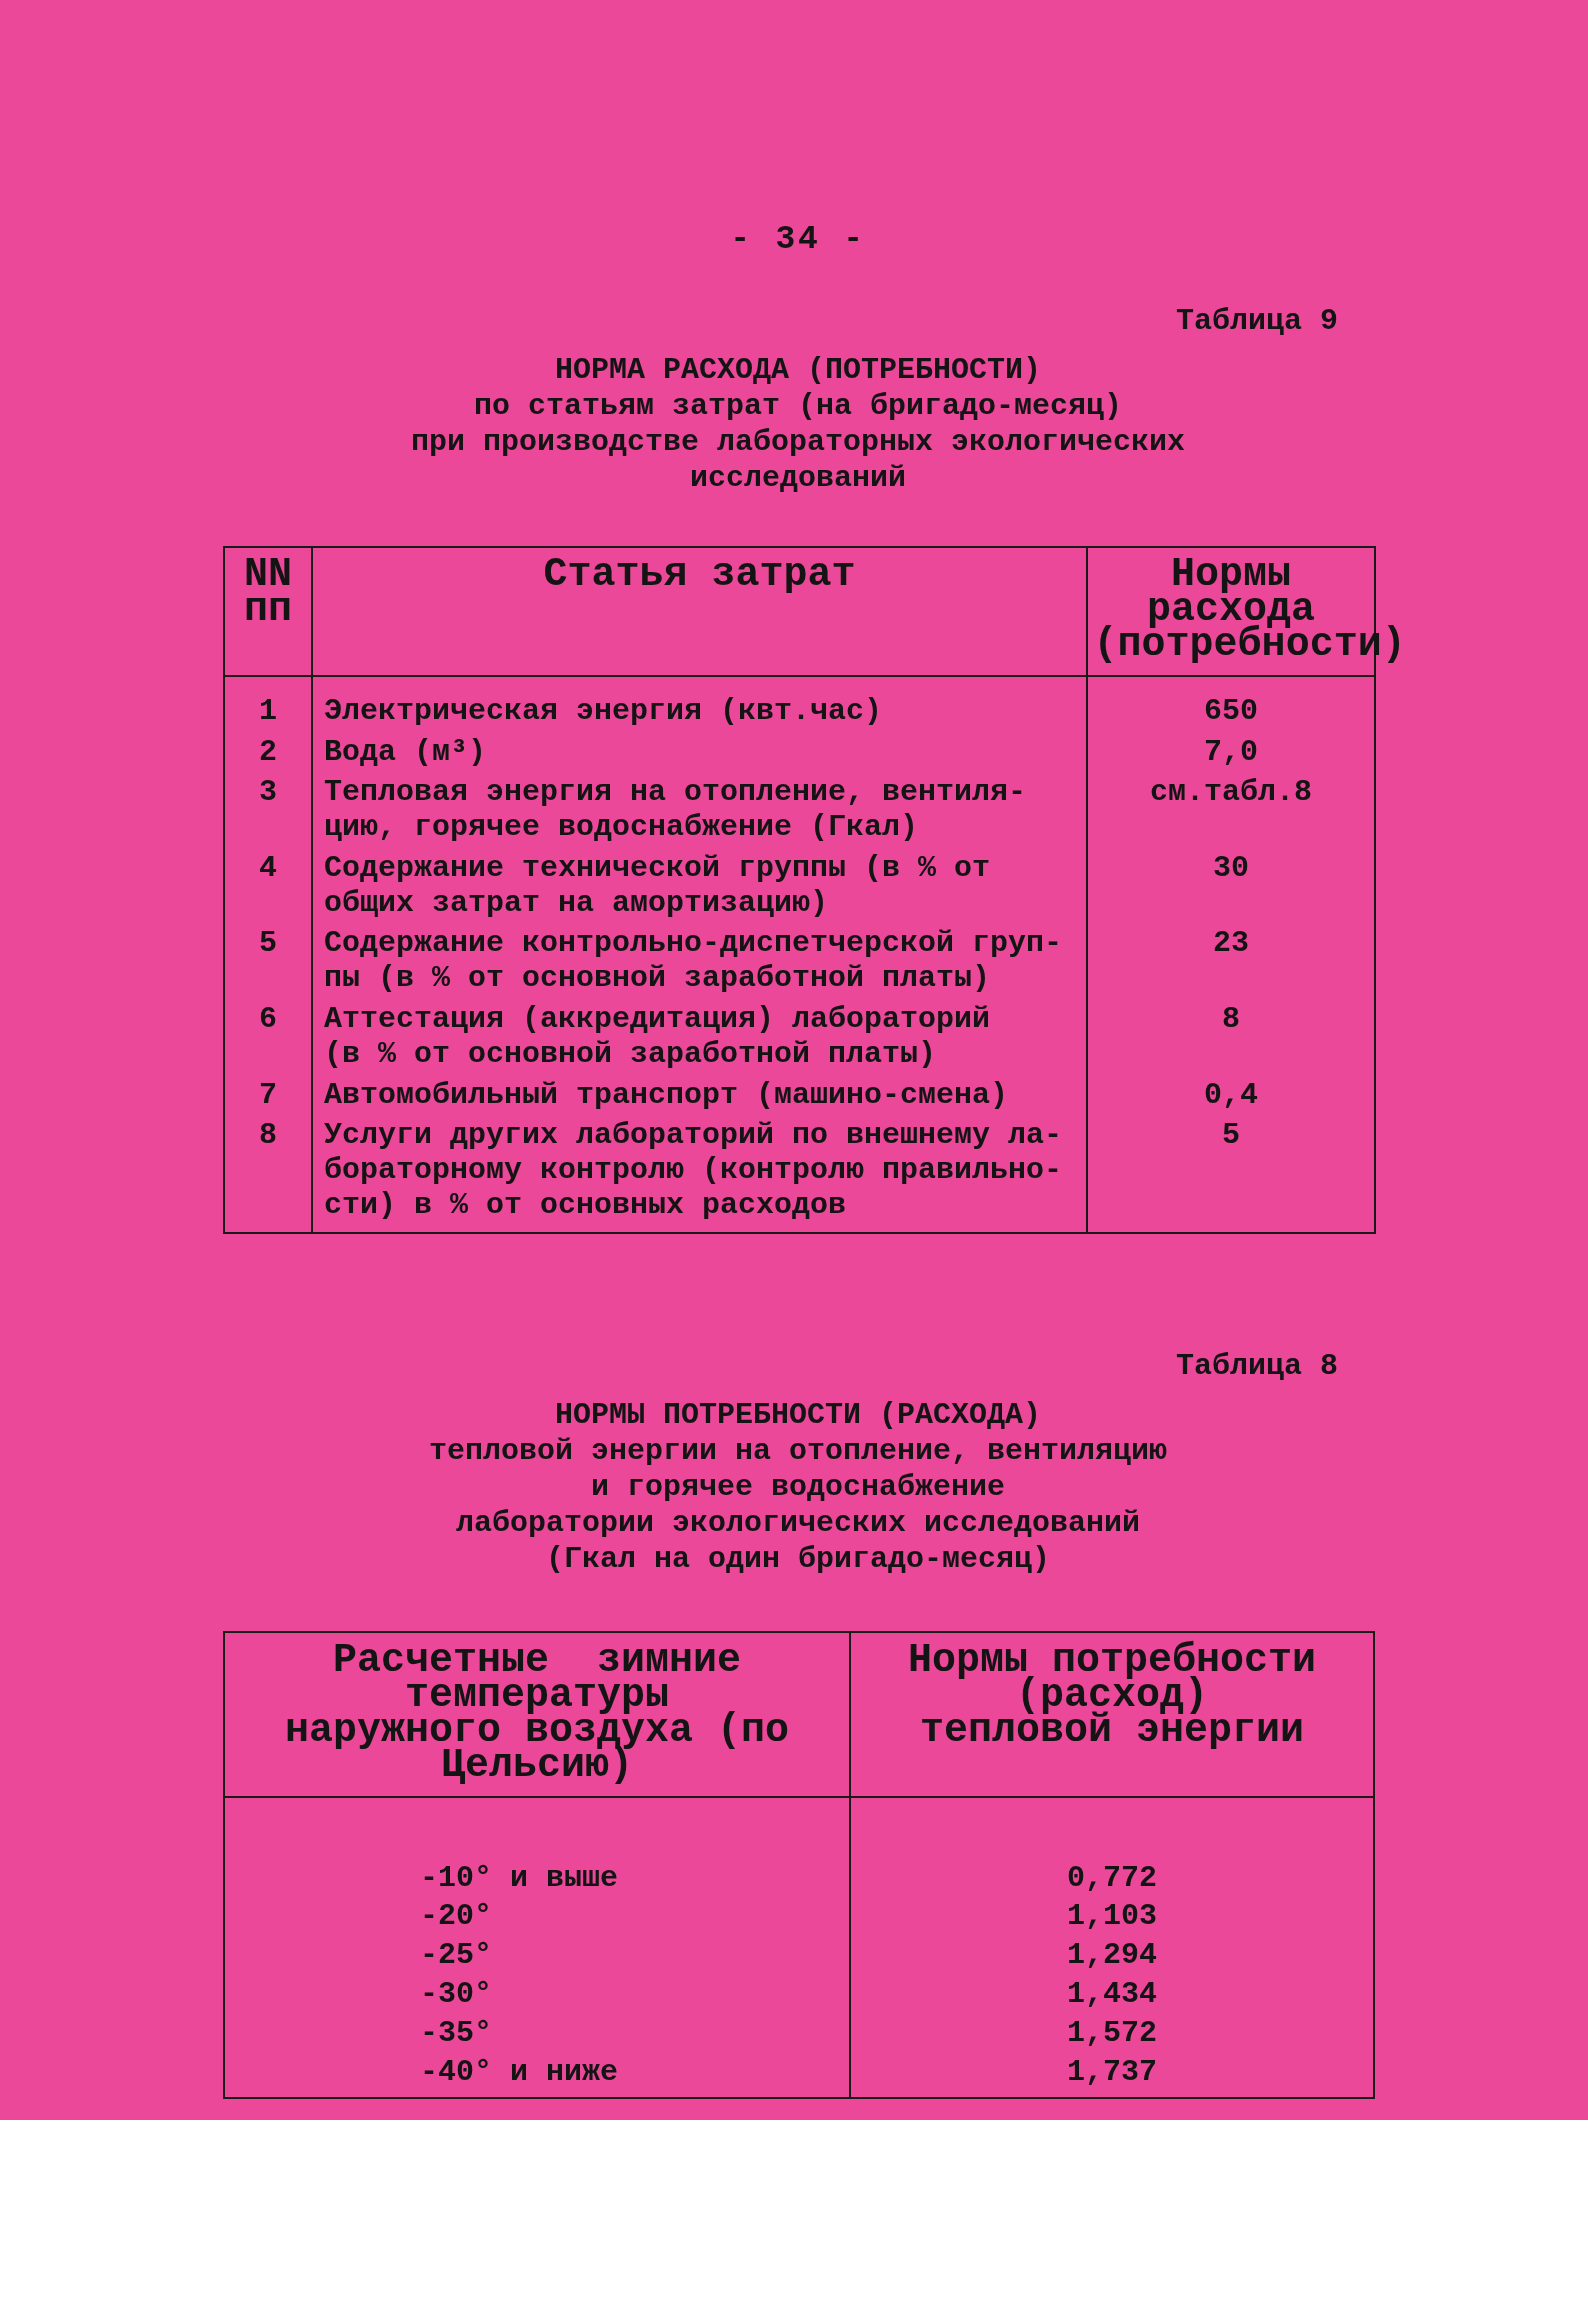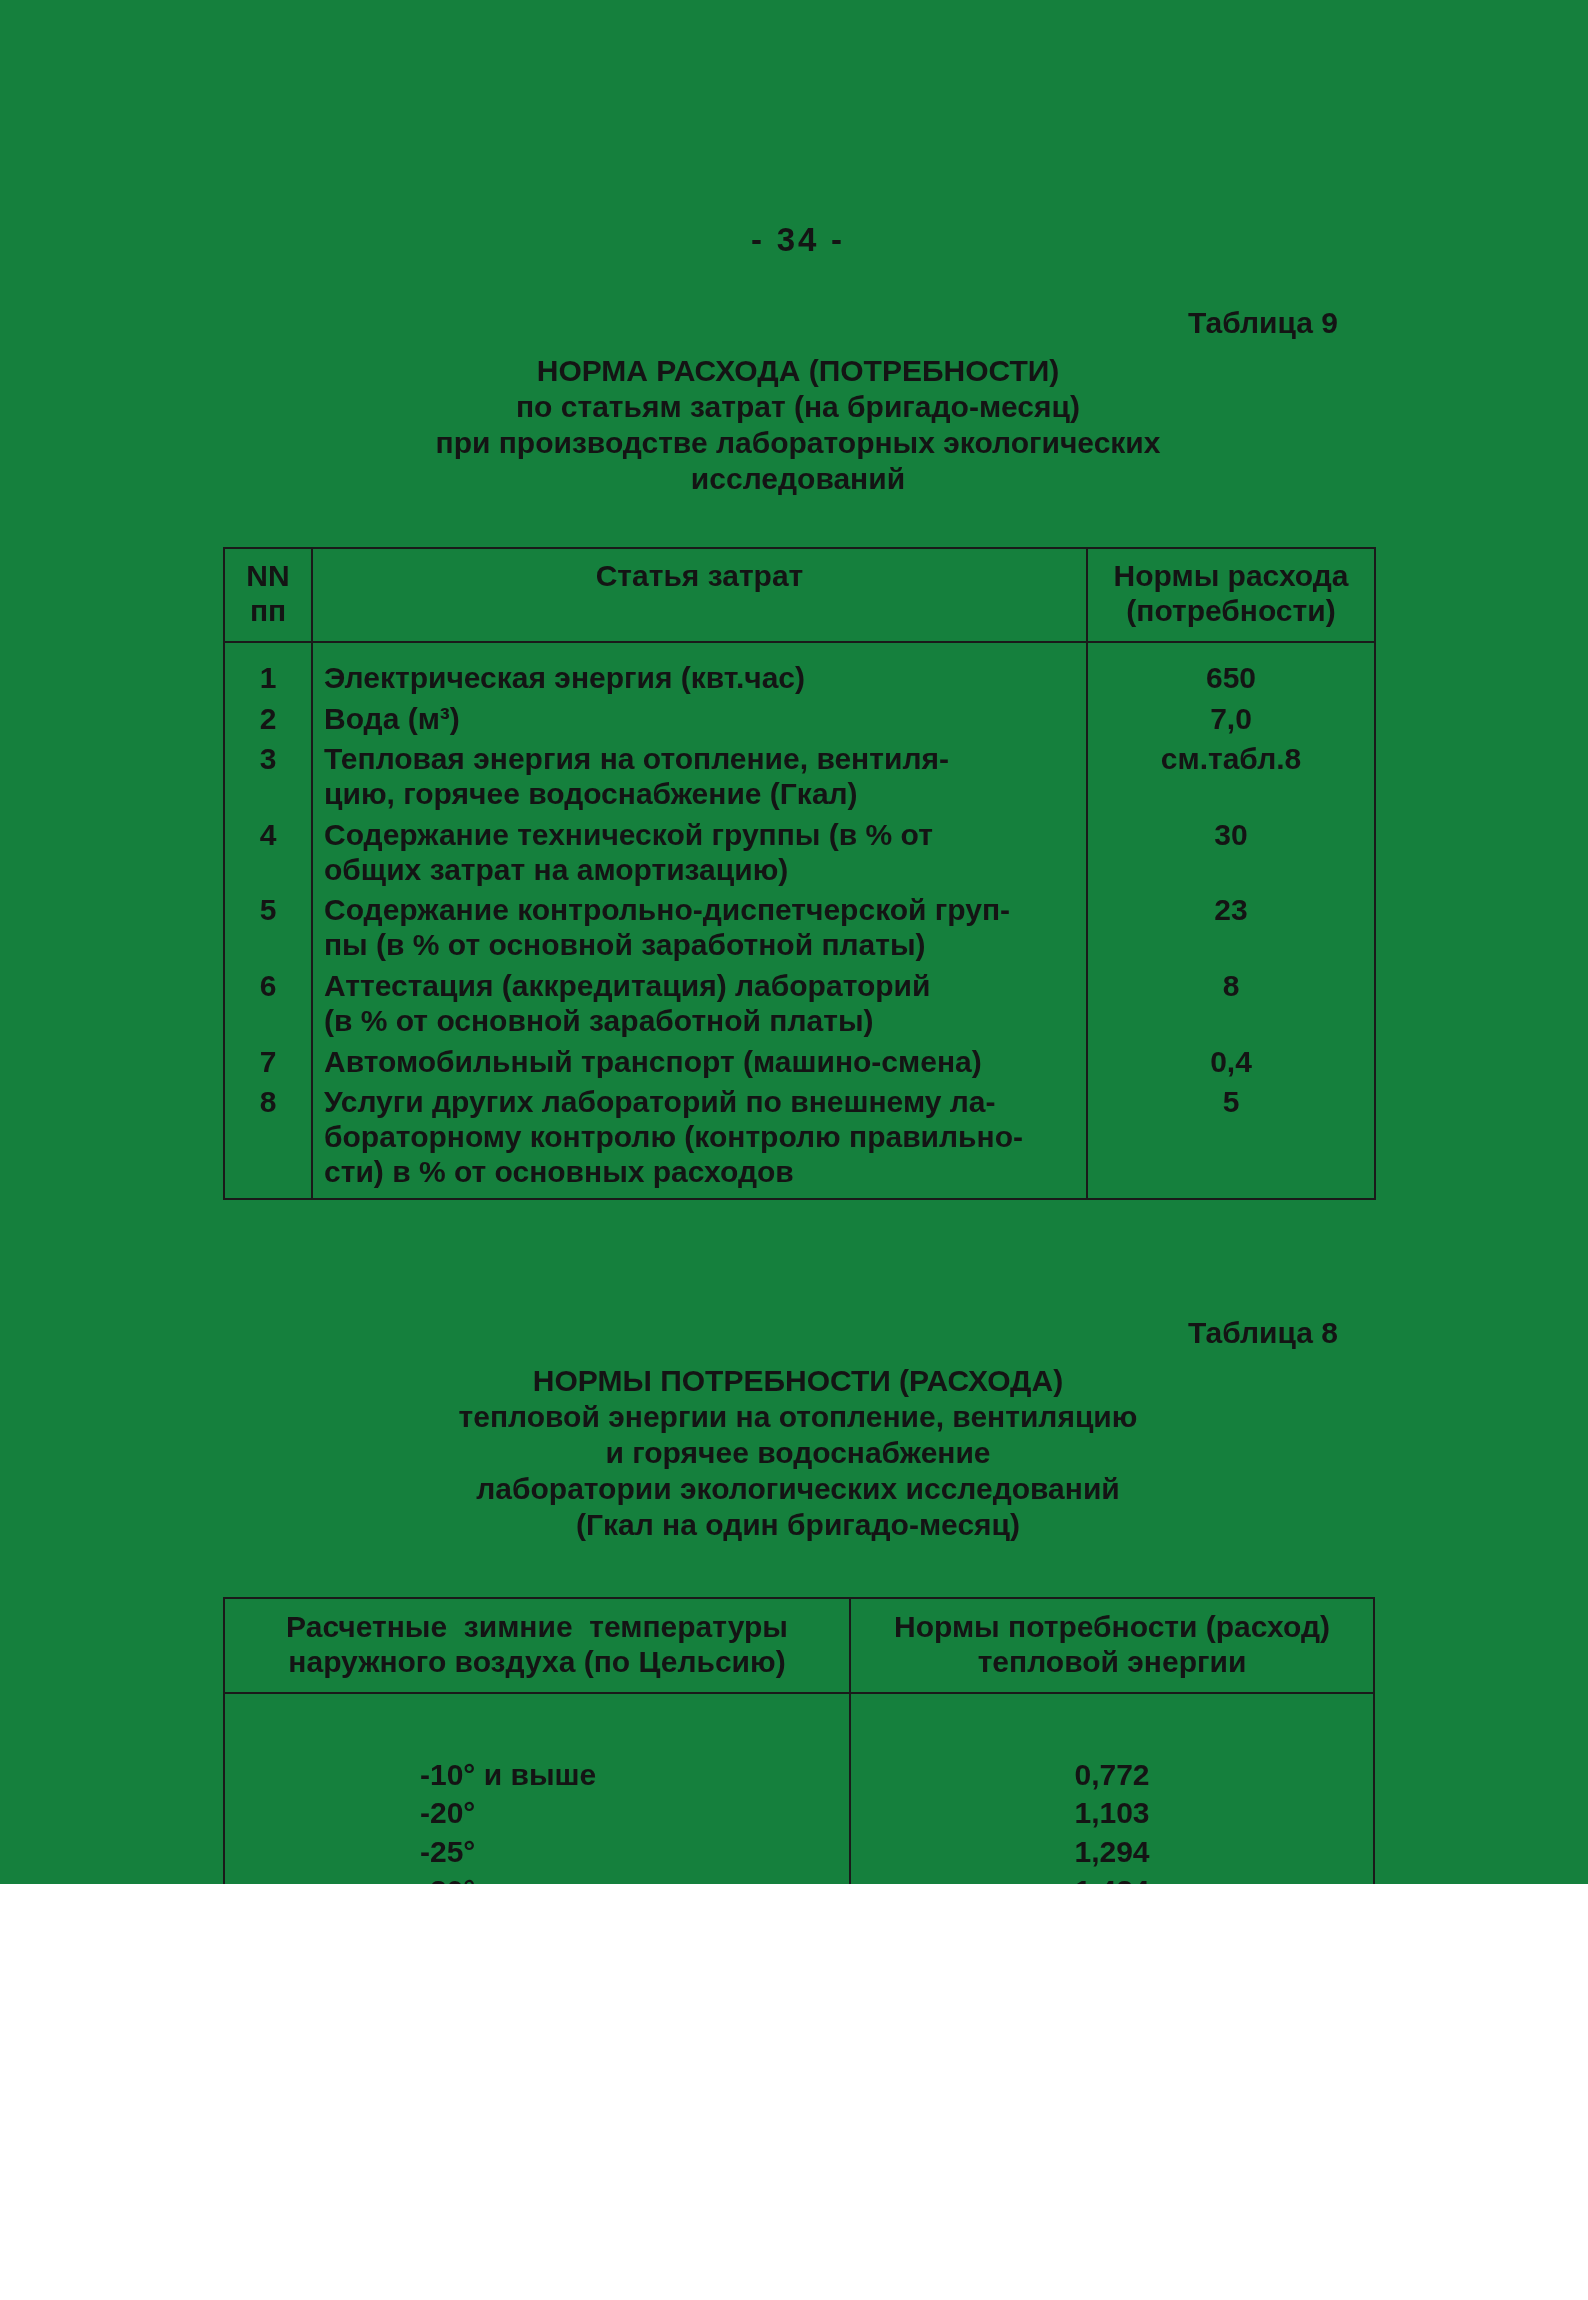--- a/index.html
+++ b/index.html
@@ -1,22 +1,22 @@
 <!DOCTYPE html>
 <html style="font-size:15px"><head>
 <meta charset="utf-8">
 <style>
   html, body { margin: 0; padding: 0; background: #ffffff; }
   .page {
     position: relative;
     width: 1589px;
-    height: 1884px;
-    background: #15803d;
+    height: 2120px;
+    background: #ec4899;
     color: #141414;
-    font-family: Liberation Sans, sans-serif;
+    font-family: Liberation Mono, monospace;
     font-weight: 700;
     overflow: hidden;
   }
   .content {
     position: absolute;
     left: 223px;
     top: 0;
     width: 1150px;
   }
   .page-number {
@@ -55,21 +55,21 @@
     border-left: 2.8px solid #1a1a1a;
     border-right: 2.8px solid #1a1a1a;
     vertical-align: top;
     font-weight: 700;
   }
   thead th {
     border-bottom: 2.8px solid #1a1a1a;
     text-align: center;
     white-space: pre-wrap;
     padding: 9.3px 5.6px 13px 5.6px;
-    font-size: 30px;
+    font-size: 40px;
   }
   
   .t7 .col-n   { width: 88px; }
   .t7 .col-itm { width: 775px; }
   .t7 .col-val { width: 288px; }
   .t7 td.c-n   { text-align: center; padding: 2.8px 0; }
   .t7 td.c-itm { text-align: left; padding: 2.8px 7.4px 2.8px 11px; white-space: pre-line; }
   .t7 td.c-val { text-align: center; padding: 2.8px 0; }
   .t7 tbody tr:first-child td { padding-top: 16.7px; }
   .t7 tbody tr:last-child td { padding-bottom: 9.3px; }

